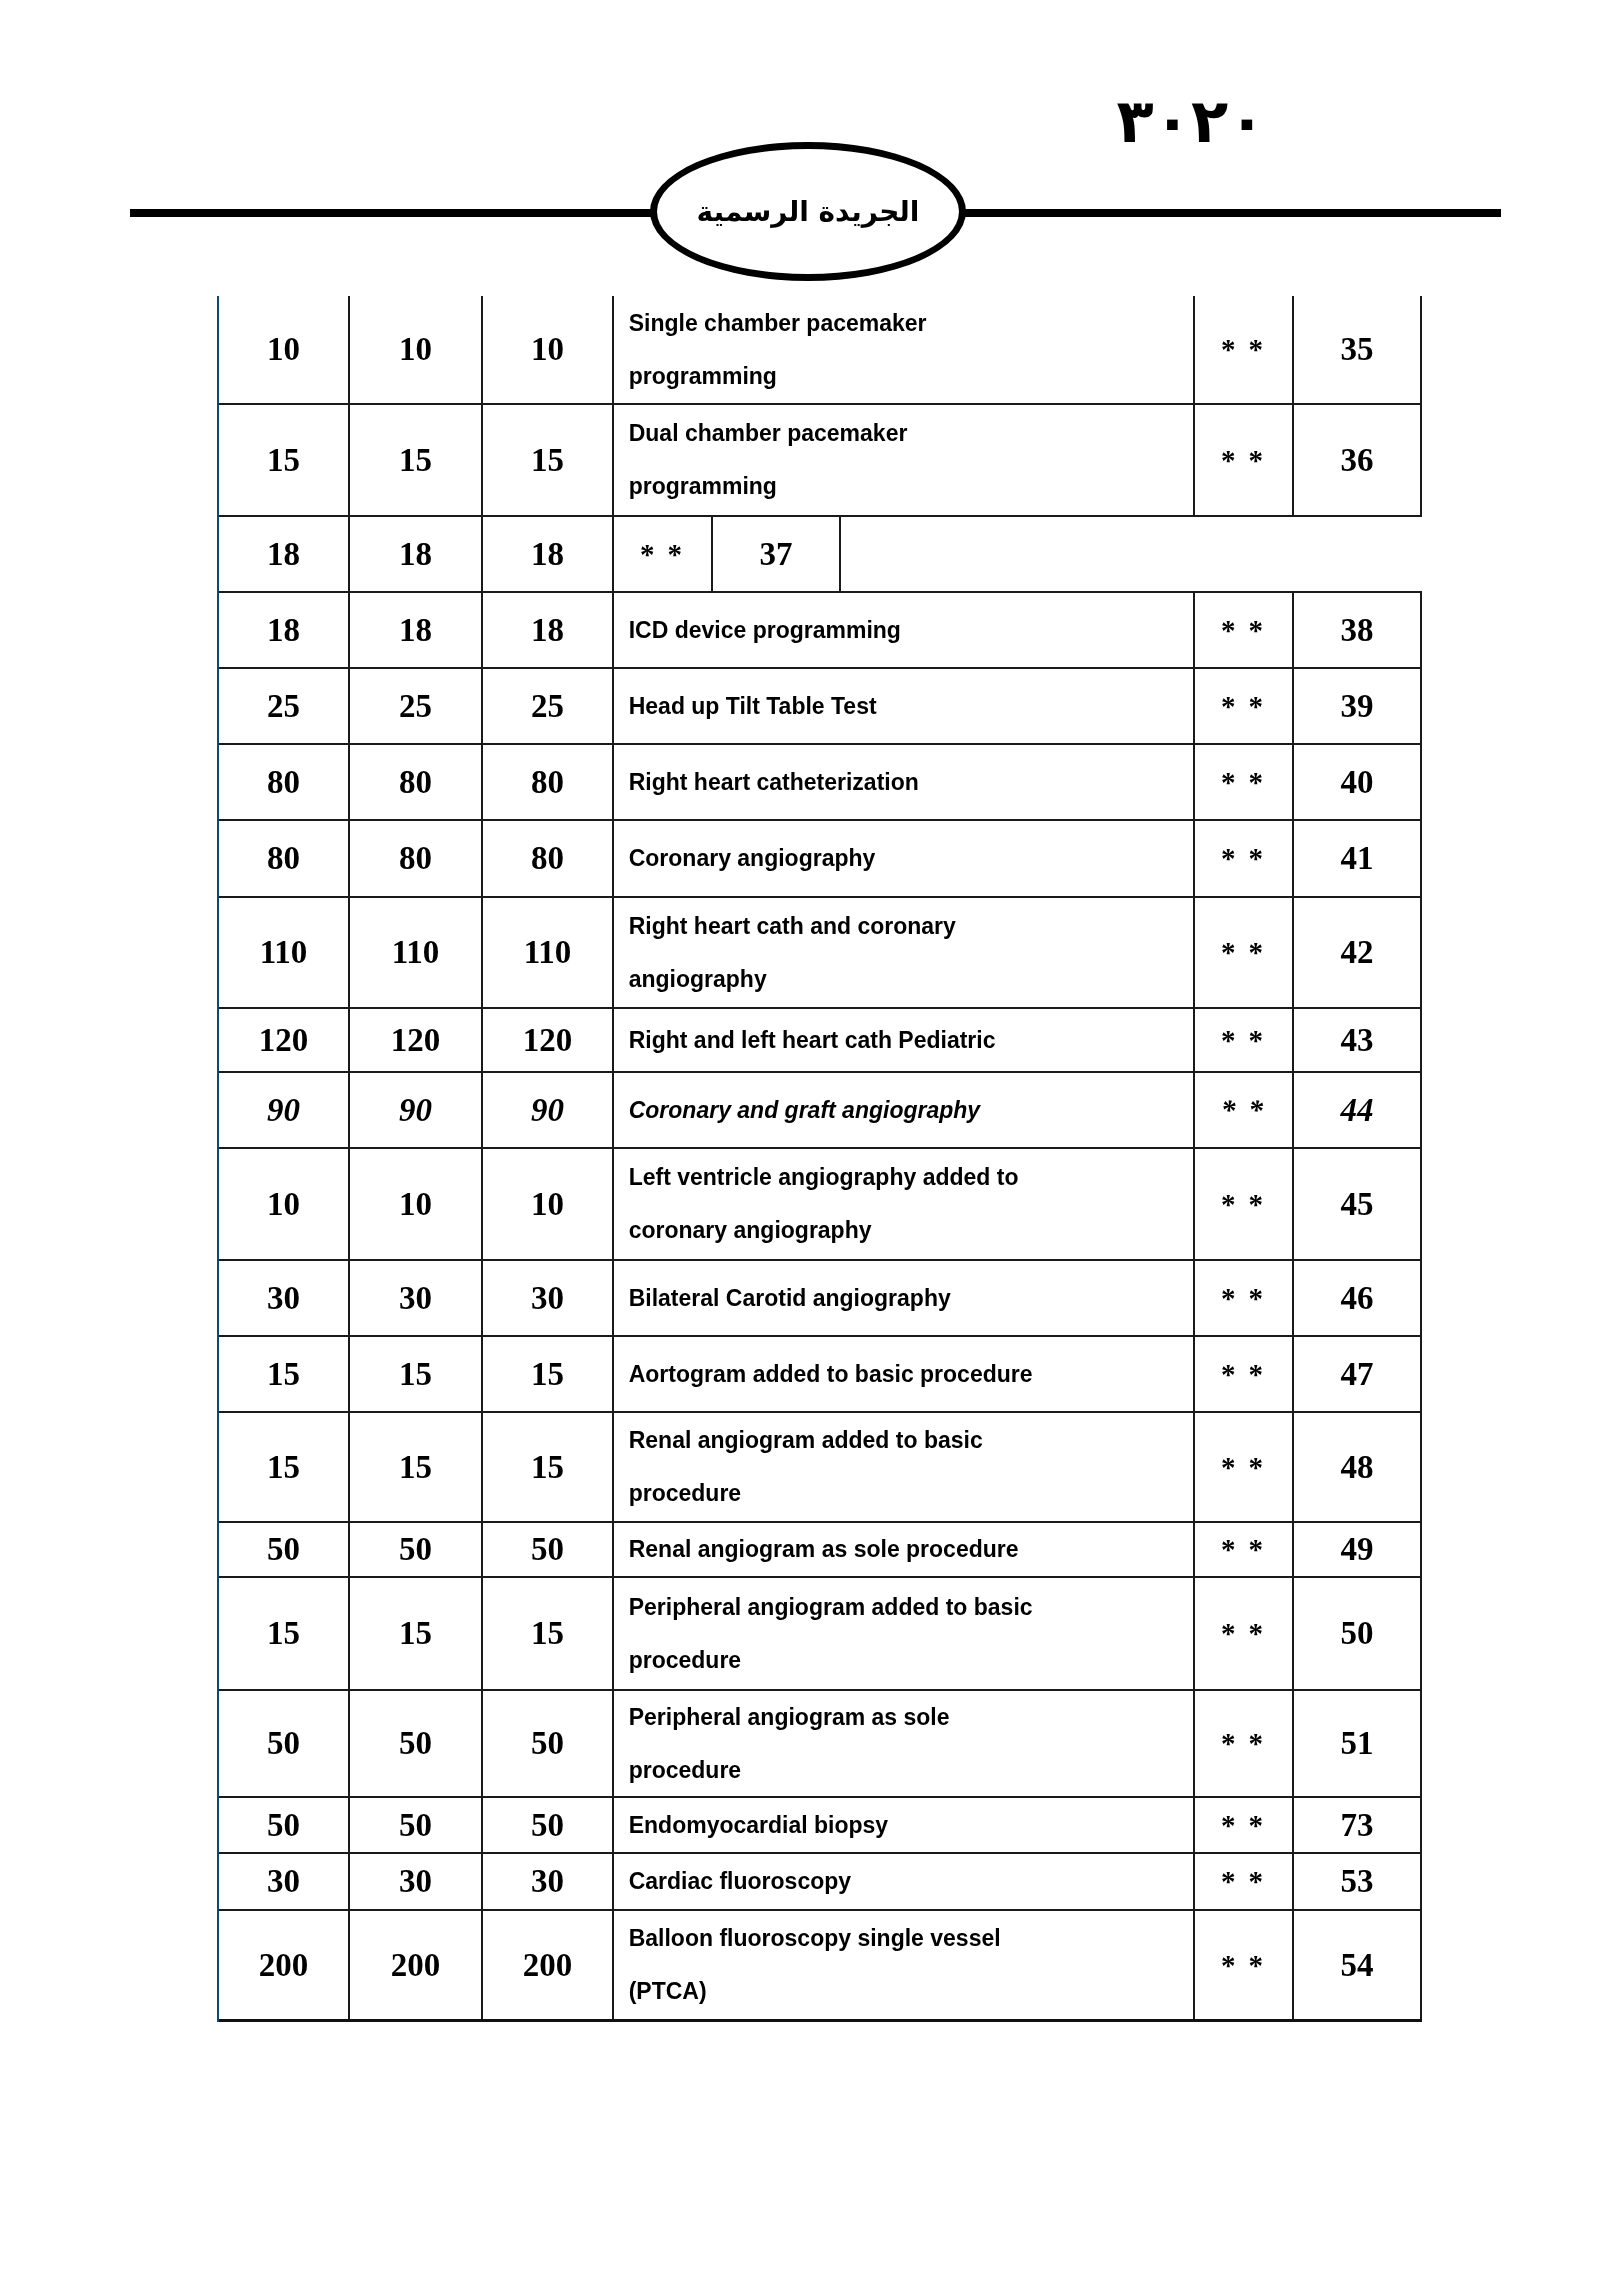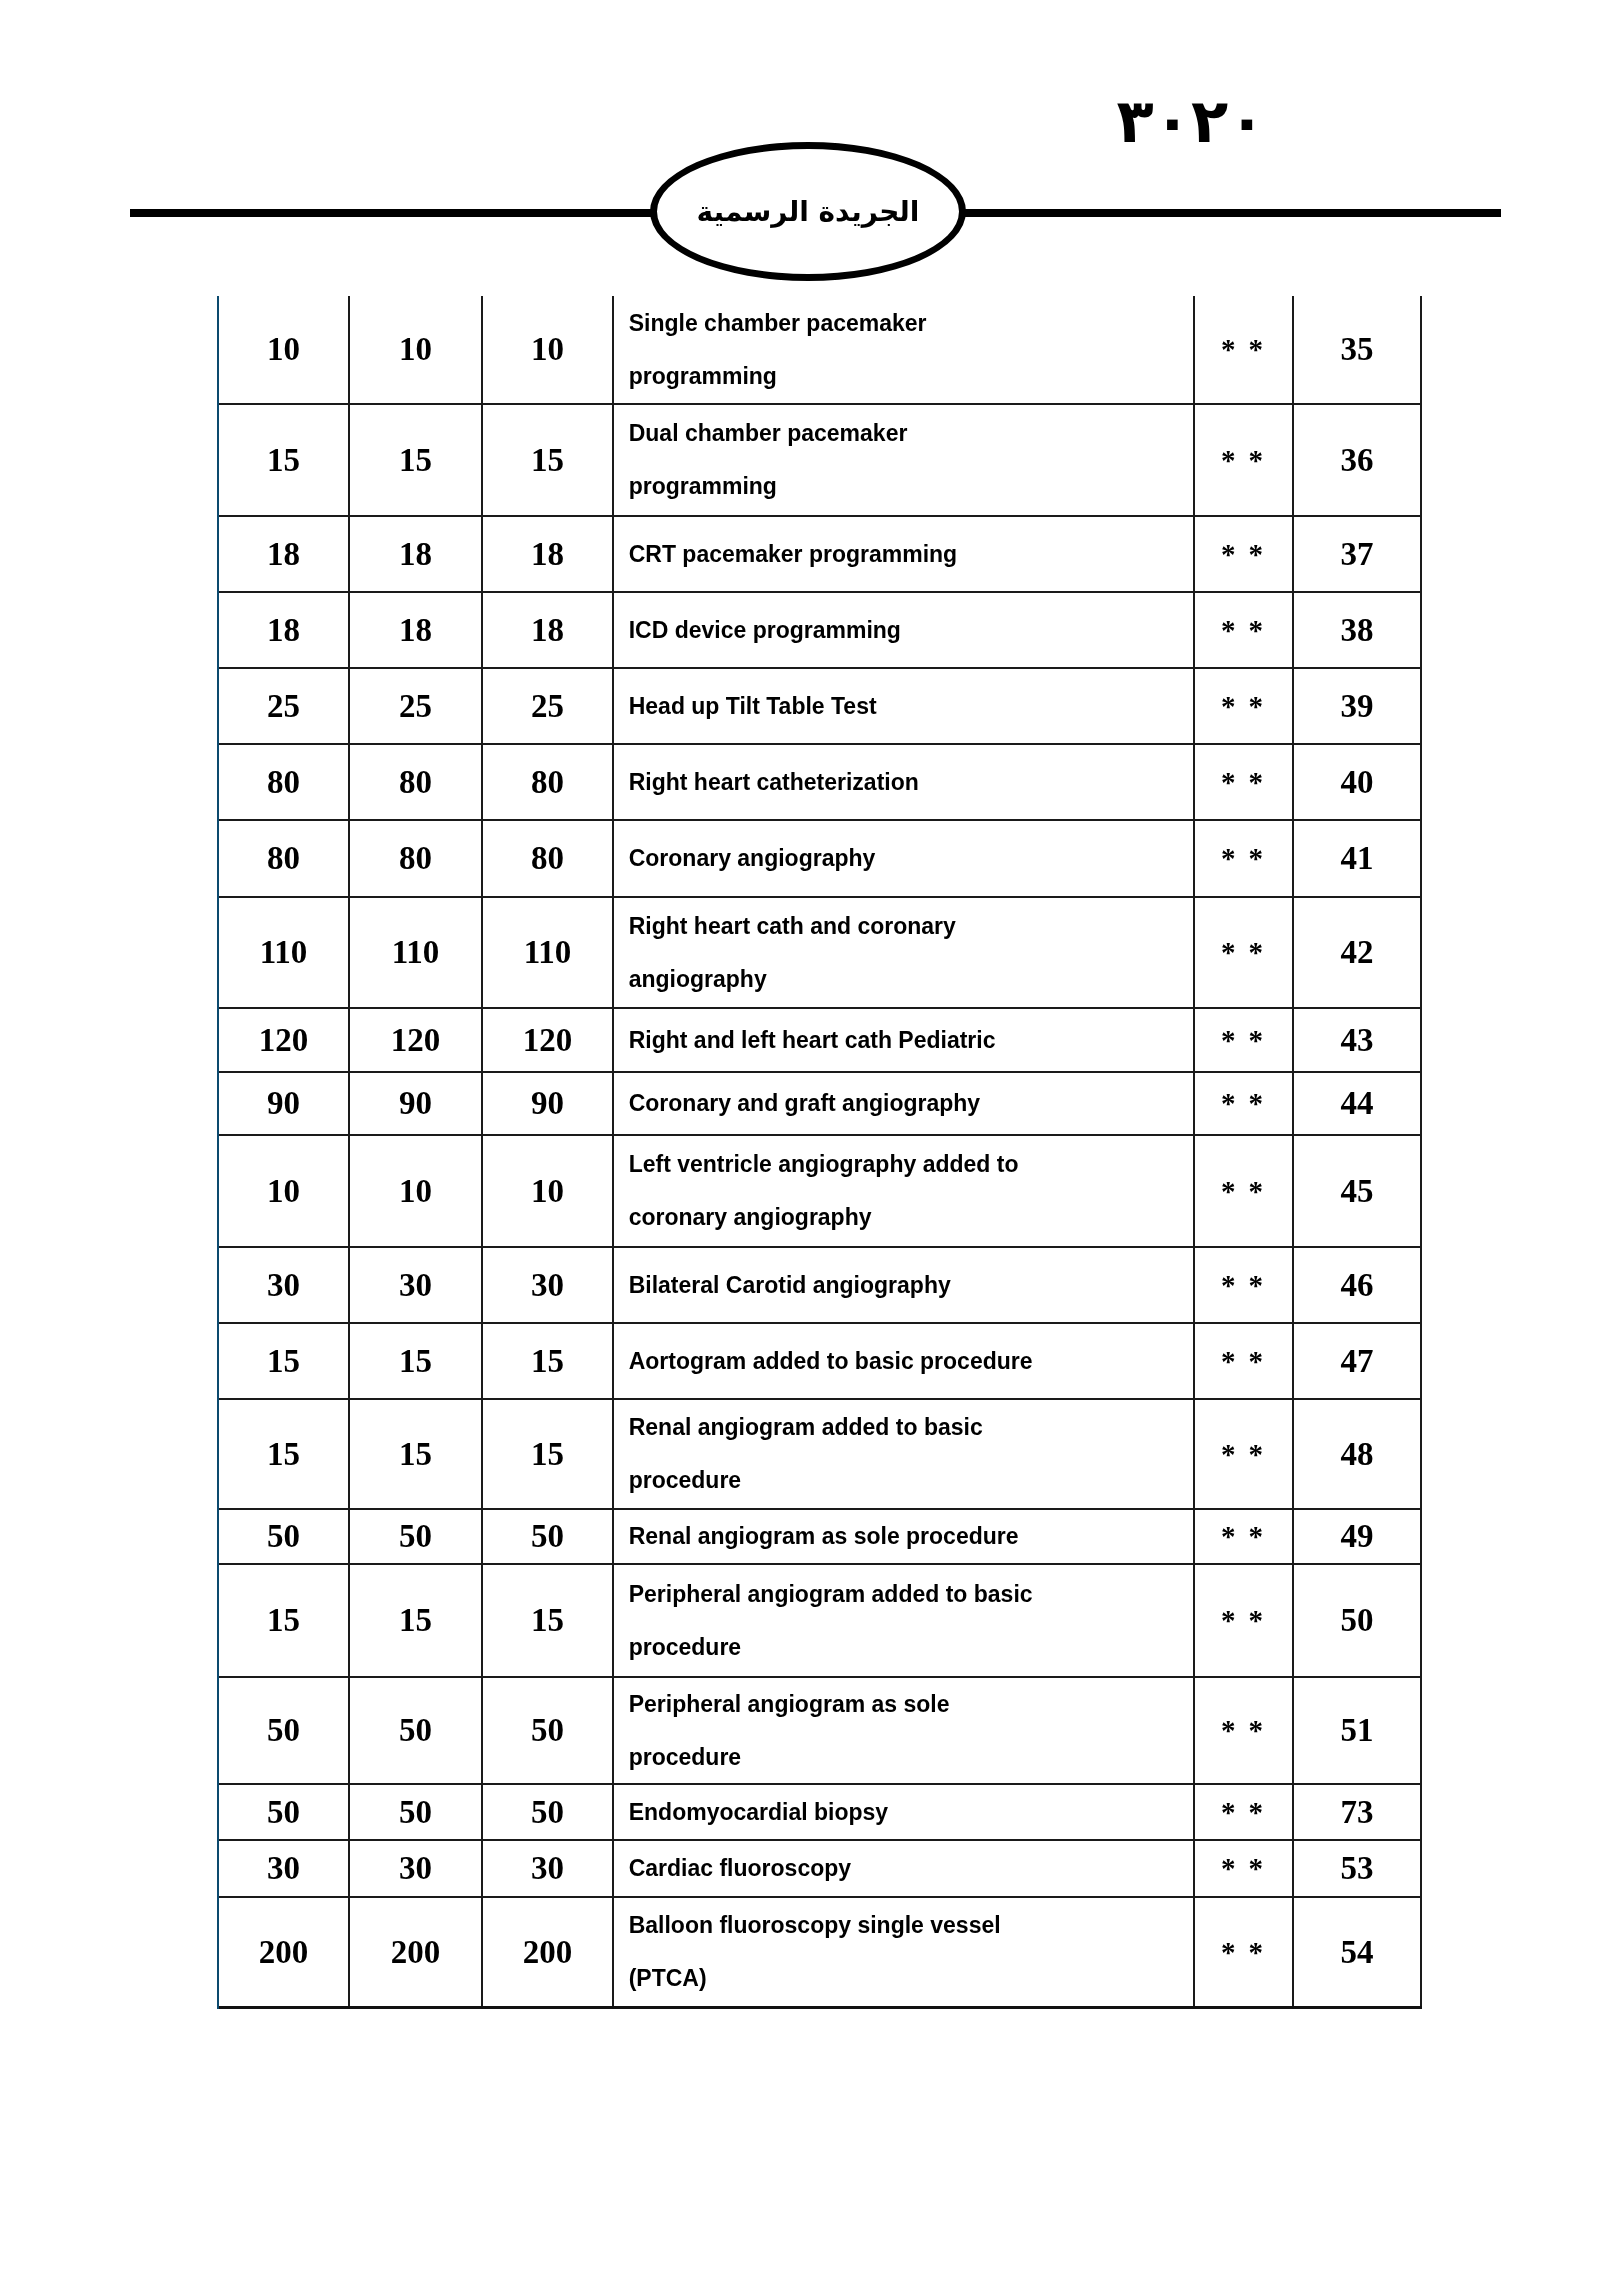--- a/index.html
+++ b/index.html
@@ -129,21 +129,20 @@
     <div class="cell c3 numcell">15</div>
     <div class="cell c4 proccell">Dual chamber pacemaker
 programming</div>
     <div class="cell c5 starcell">* *</div>
     <div class="cell c6 numcell">36</div>
   </div>
       <div class="trow" style="height: 76px;">
     <div class="cell c1 numcell">18</div>
     <div class="cell c2 numcell">18</div>
     <div class="cell c3 numcell">18</div>
-    <div class="cell c4 proccell">CRT pacemaker programming</div>
     <div class="cell c5 starcell">* *</div>
     <div class="cell c6 numcell">37</div>
   </div>
       <div class="trow" style="height: 76px;">
     <div class="cell c1 numcell">18</div>
     <div class="cell c2 numcell">18</div>
     <div class="cell c3 numcell">18</div>
     <div class="cell c4 proccell">ICD device programming</div>
     <div class="cell c5 starcell">* *</div>
     <div class="cell c6 numcell">38</div>
@@ -182,21 +181,21 @@
     <div class="cell c6 numcell">42</div>
   </div>
       <div class="trow" style="height: 64px;">
     <div class="cell c1 numcell">120</div>
     <div class="cell c2 numcell">120</div>
     <div class="cell c3 numcell">120</div>
     <div class="cell c4 proccell">Right and left heart cath Pediatric</div>
     <div class="cell c5 starcell">* *</div>
     <div class="cell c6 numcell">43</div>
   </div>
-      <div class="trow" style="height: 63px;">
+      <div class="trow" style="height: 76px; font-style: italic;">
     <div class="cell c1 numcell">90</div>
     <div class="cell c2 numcell">90</div>
     <div class="cell c3 numcell">90</div>
     <div class="cell c4 proccell">Coronary and graft angiography</div>
     <div class="cell c5 starcell">* *</div>
     <div class="cell c6 numcell">44</div>
   </div>
       <div class="trow" style="height: 112px;">
     <div class="cell c1 numcell">10</div>
     <div class="cell c2 numcell">10</div>

